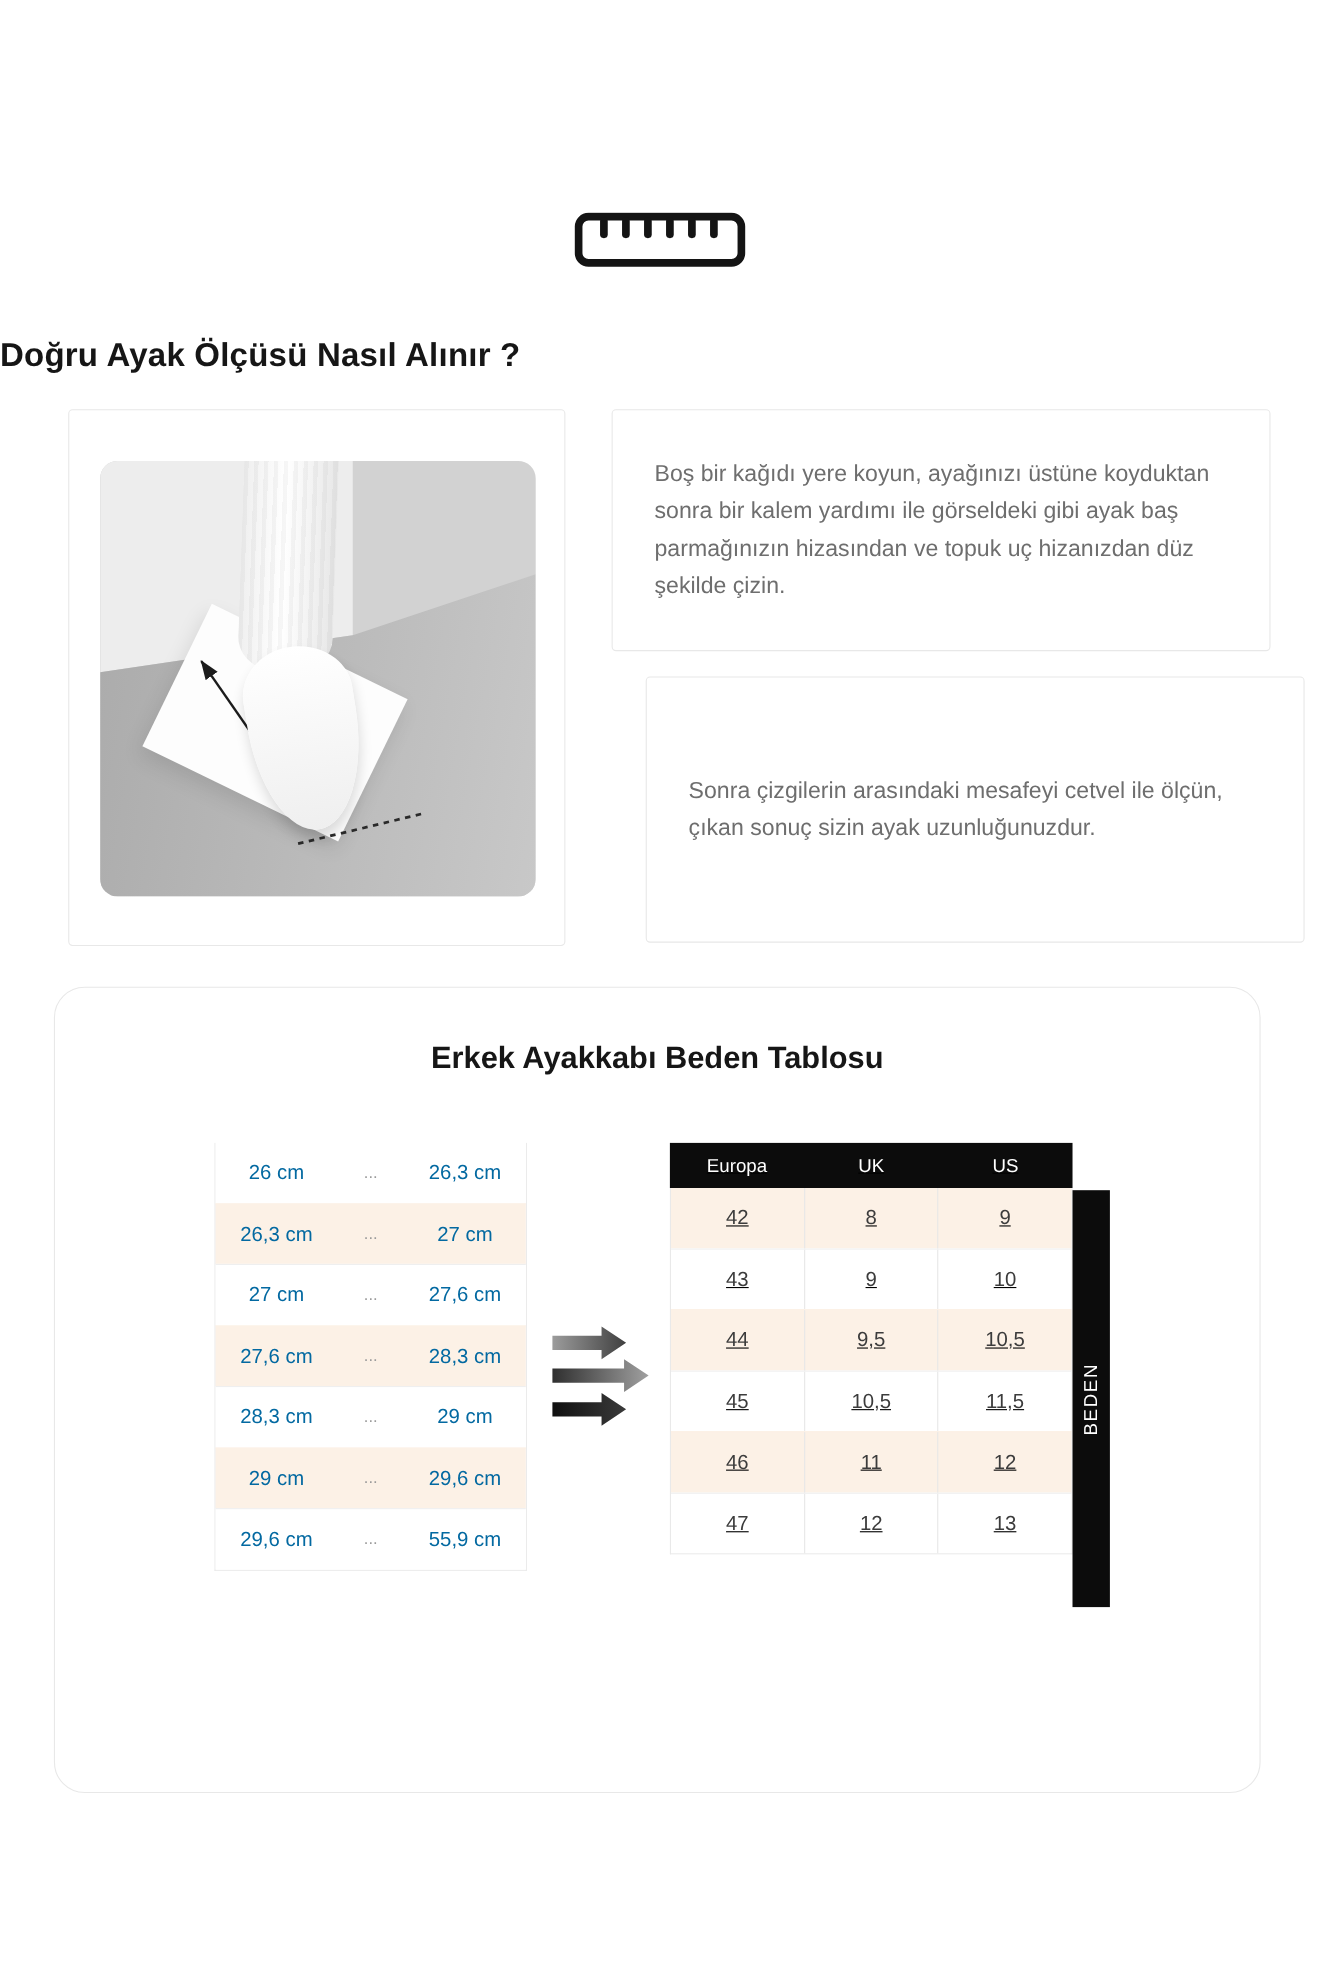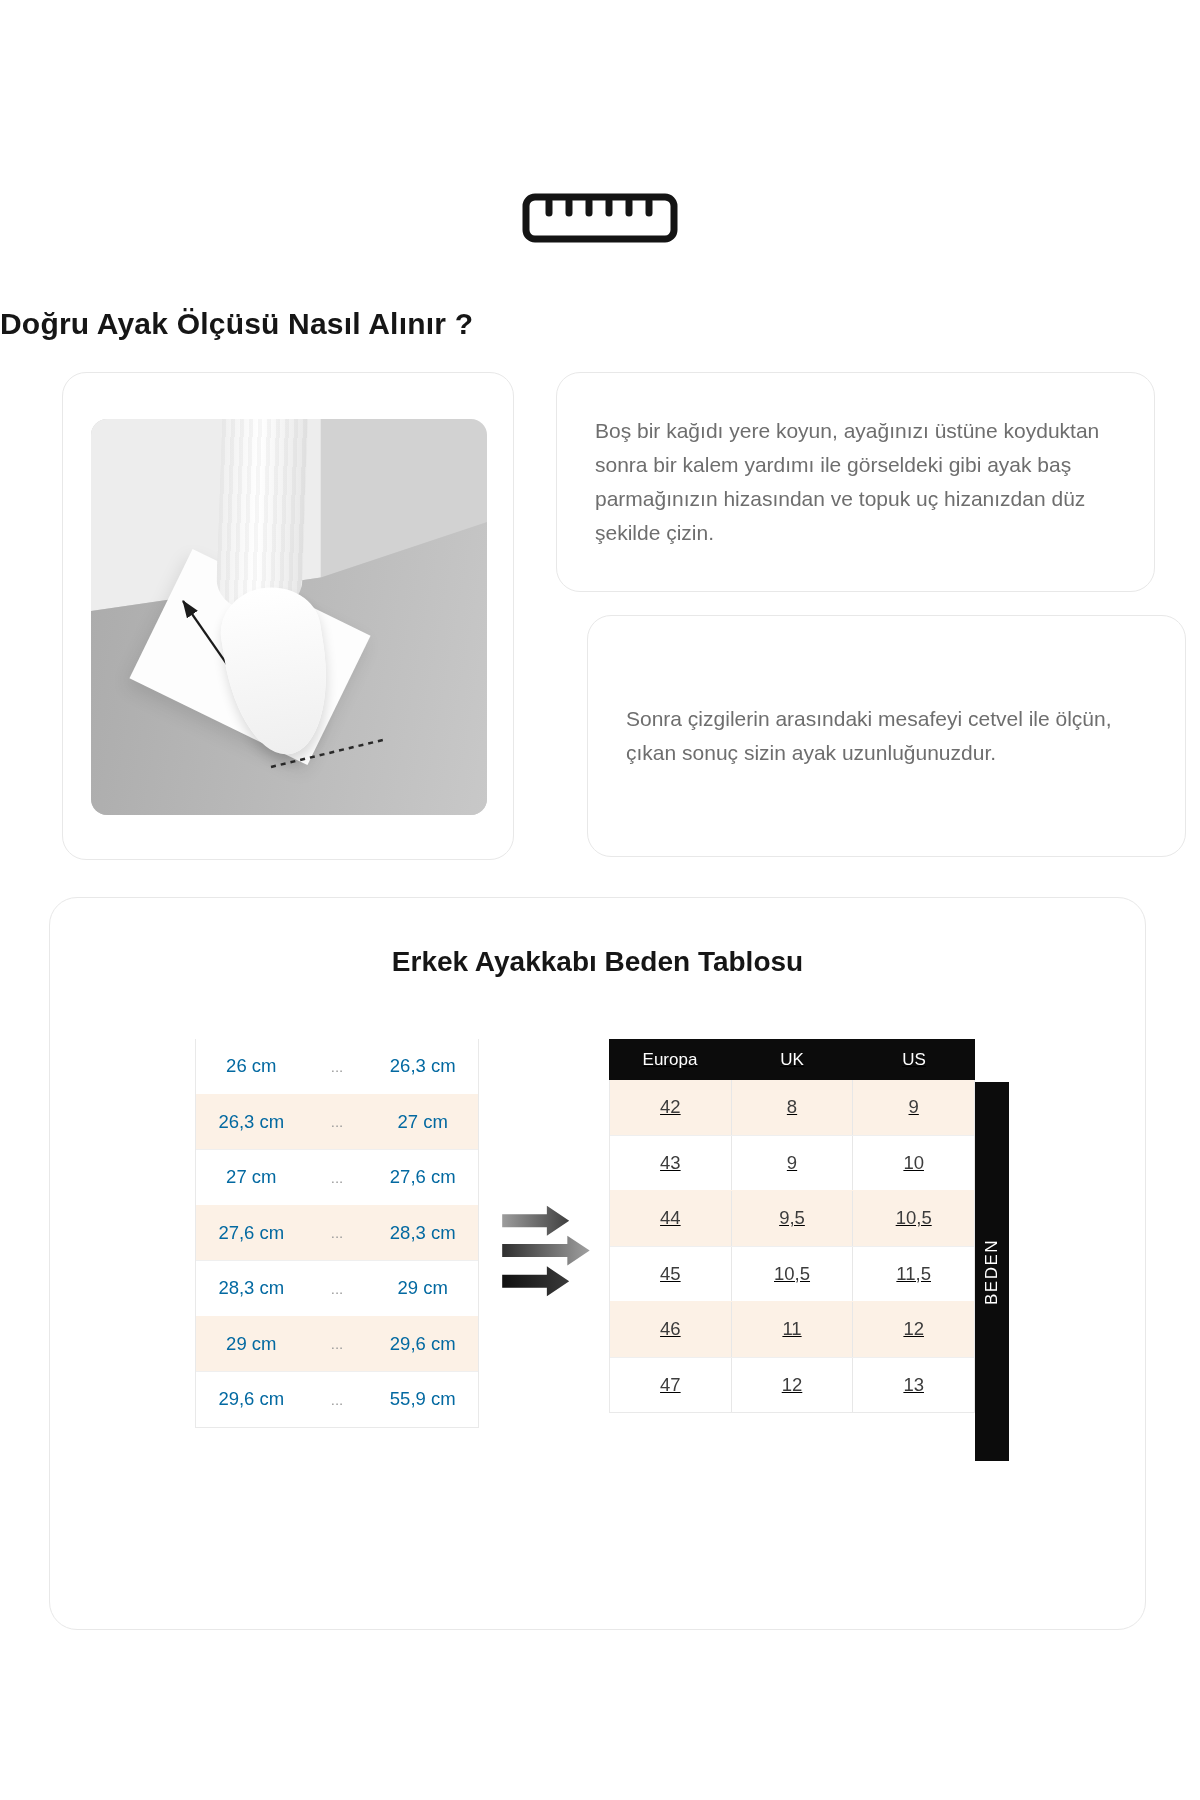--- a/index.html
+++ b/index.html
@@ -9,21 +9,21 @@
   }
   
   .ruler-wrap{position:absolute;left:0;top:193px;width:1200px;display:flex;justify-content:center;}
   
   .page-title{
     position:absolute;left:0;top:276px;width:1200px;
     font-size:30px;font-weight:700;color:#161616;letter-spacing:.2px;margin-top:31px;
   }
   
   .card{
-    position:absolute;background:#fff;border:1px solid #e8e8e8;border-radius:24px;
+    position:absolute;background:#fff;border:1px solid #e8e8e8;border-radius:4px;
     box-sizing:border-box;
   }
   .photo-card{left:62px;top:372px;width:452px;height:488px;}
   .text-card-1{left:556px;top:372px;width:599px;height:220px;display:flex;align-items:center;}
   .text-card-2{left:587px;top:615px;width:599px;height:242px;display:flex;align-items:center;}
   .instruction-text{
     margin-left:38px;width:505px;font-size:21px;line-height:34px;color:#6e6e6e;
   }
   
   .photo{

